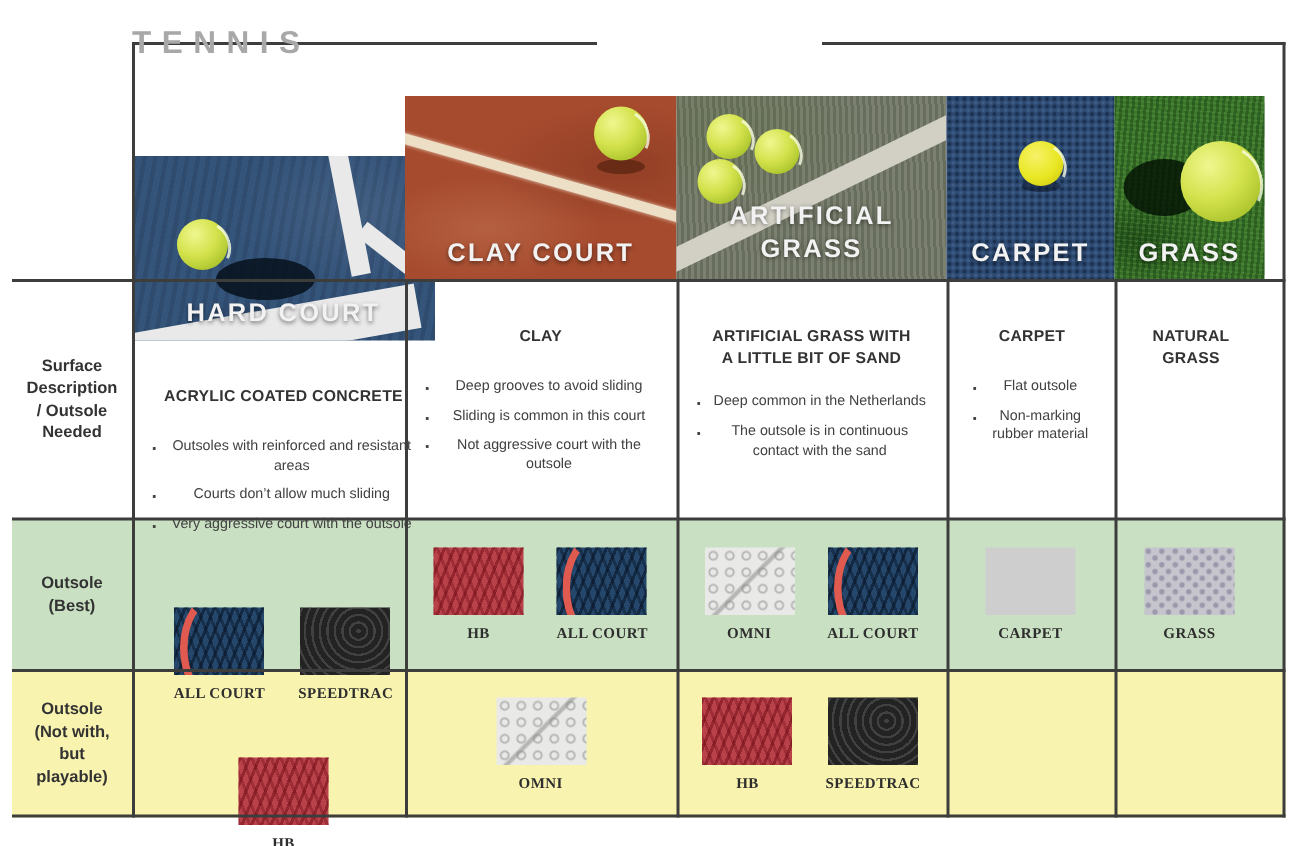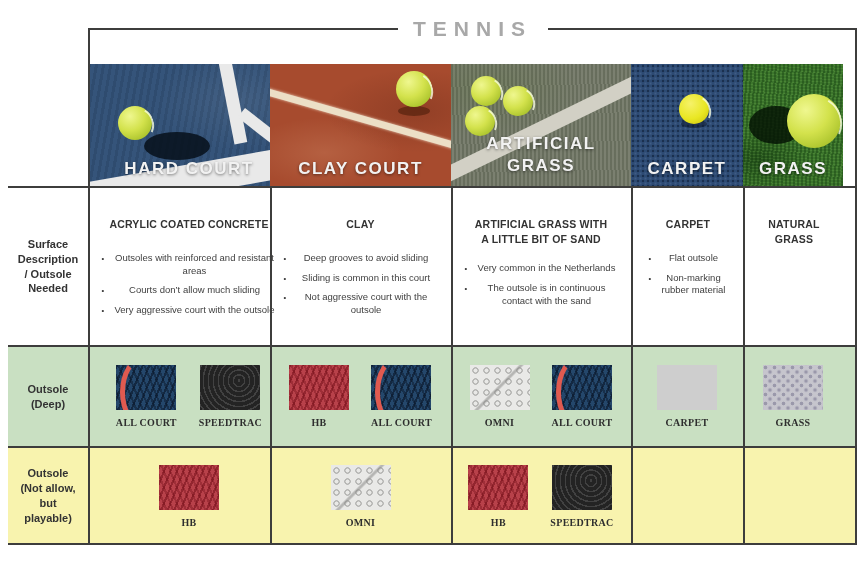--- a/index.html
+++ b/index.html
@@ -8,21 +8,21 @@
     font-family:"Liberation Sans", sans-serif; overflow:hidden;
   }
   .hline, .vline { position:absolute; background:var(--border_color, #3d3d3c); z-index:5; }
   .hline { height:2px; }
   .vline { width:2px; }
   .hline.thin { height:1.5px; }
   .vline.thin { width:1.5px; }
 
   
   .title {
-    position:absolute; top:17px; left:88px; width:769px; text-align:center;
+    position:absolute; top:17px; left:88px; width:769px; text-align:left;
     font-size:21px; font-weight:bold; letter-spacing:7px;
     color:var(--title_color, #a8a8a8); z-index:6;
   }
 
   
   .band { position:absolute; left:8px; width:849px; z-index:0; }
   .band-best { top:346px; height:101px; background:var(--best_row_bg, #c9e0c2); }
   .band-playable { top:447px; height:98px; background:var(--playable_row_bg, #f8f3ae); }
 
   
@@ -145,21 +145,21 @@
   .p-carpet { background-color:var(--carpet_swatch_gray, #cecece); }
   .p-grass {
     background-color:var(--grass_swatch_gray, #c6c5cd);
     background-image:
       radial-gradient(circle at 2.5px 2.5px, rgba(125,122,148,.6) 0 1.4px, transparent 2.2px),
       radial-gradient(circle at 2.5px 2.5px, rgba(125,122,148,.6) 0 1.4px, transparent 2.2px);
     background-size:9px 9px, 9px 9px; background-position:0 0, 4.5px 4.5px;
   }
 
   
-  .c0 { left:88px;  width:202px; }
+  .c0 { left:88px;  width:202px;margin-top:40px; }
   .c1 { left:270px; width:181px; }
   .c2 { left:451px; width:180px; }
   .c3 { left:631px; width:112px; }
   .c4 { left:743px; width:100px; }
 </style>
 </head>
 <body>
 
 <div class="page">
 
@@ -178,24 +178,24 @@
   <div class="hline" style="left:8px; top:543px; width:849px;"></div>
   <div class="vline thin" style="left:270px; top:187px; height:358px;"></div>
   <div class="vline thin" style="left:451px; top:187px; height:358px;"></div>
   <div class="vline thin" style="left:631px; top:187px; height:358px;"></div>
   <div class="vline thin" style="left:743px; top:187px; height:358px;"></div>
 
   <div class="row-label" style="top:187px; height:159px;">
     <span>Surface Description / Outsole Needed</span>
   </div>
   <div class="row-label" style="top:346px; height:101px;">
-    <span>Outsole (Deep)</span>
+    <span>Outsole (Best)</span>
   </div>
   <div class="row-label" style="top:447px; height:98px;">
-    <span style="width:62px">Outsole (Not allow, but playable)</span>
+    <span style="width:62px">Outsole (Not with, but playable)</span>
   </div>
 
   <div class="img-cell img-hard c0">
     <div class="court-line" style="left:138px; top:-8px; width:13px; height:88px; transform:rotate(-11deg);"></div>
     <div class="court-line" style="left:148px; top:58px; width:50px; height:12px; transform:rotate(38deg);"></div>
     <div class="court-line" style="left:-18px; bottom:-10px; width:210px; height:30px; transform:rotate(-10deg);"></div>
     <div class="ball-shadow" style="left:56px; top:68px; width:66px; height:28px;"></div>
     <div class="ball" style="left:30px; top:42px; width:34px; height:34px;"></div>
     <div class="img-label">HARD COURT</div>
   </div>
@@ -241,21 +241,21 @@
     <ul class="bullets">
       <li>Deep grooves to avoid sliding</li>
       <li>Sliding is common in this court</li>
       <li>Not aggressive court with the outsole</li>
     </ul>
   </div>
 
   <div class="desc-cell c2">
     <div class="desc-title" style="padding:0 8px;">ARTIFICIAL GRASS WITH A LITTLE BIT OF SAND</div>
     <ul class="bullets" style="margin-top:16px;">
-      <li>Very common in the Netherlands</li>
+      <li>Deep common in the Netherlands</li>
       <li>The outsole is in continuous contact with the sand</li>
     </ul>
   </div>
 
   <div class="desc-cell narrow c3">
     <div class="desc-title">CARPET</div>
     <ul class="bullets">
       <li>Flat outsole</li>
       <li>Non-marking rubber material</li>
     </ul>

